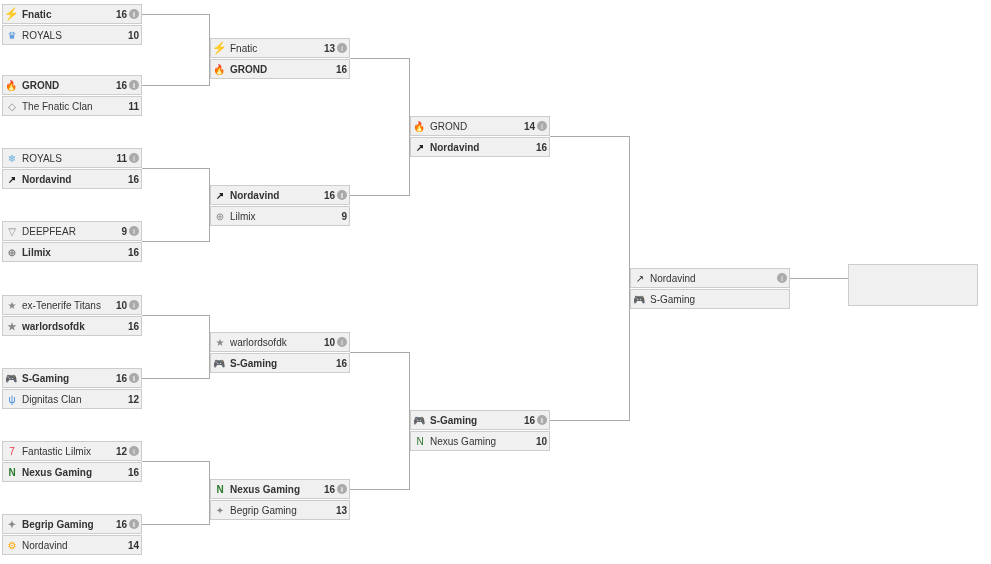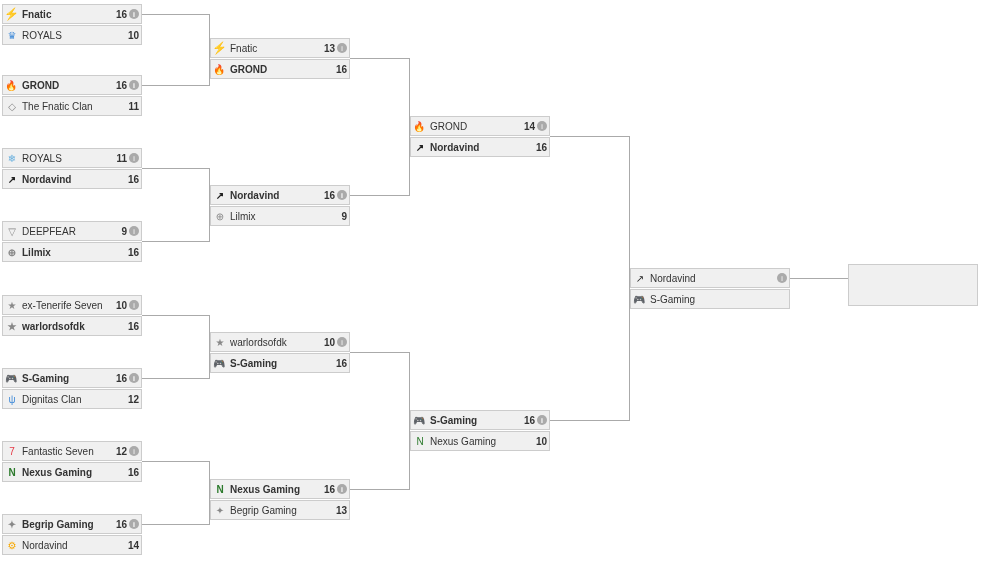--- a/index.html
+++ b/index.html
@@ -158,21 +158,21 @@
     <div class="team-row winner">
       <span class="team-logo logo-lilmix">⊕</span>
       <span class="team-name">Lilmix</span>
       <span class="team-score">16</span>
     </div>
   </div>
 
   <div class="match-slot" style="left:2px; top:295px;">
     <div class="team-row">
       <span class="team-logo logo-ex">★</span>
-      <span class="team-name">ex-Tenerife Seven</span>
+      <span class="team-name">ex-Tenerife Titans</span>
       <span class="team-score">10</span>
       <span class="info-icon">i</span>
     </div>
     <div class="team-row winner">
       <span class="team-logo logo-warlords">★</span>
       <span class="team-name">warlordsofdk</span>
       <span class="team-score">16</span>
     </div>
   </div>
 
@@ -186,21 +186,21 @@
     <div class="team-row">
       <span class="team-logo logo-trident">ψ</span>
       <span class="team-name">Dignitas Clan</span>
       <span class="team-score">12</span>
     </div>
   </div>
 
   <div class="match-slot" style="left:2px; top:441px;">
     <div class="team-row">
       <span class="team-logo logo-fantastic">7</span>
-      <span class="team-name">Fantastic Seven</span>
+      <span class="team-name">Fantastic Lilmix</span>
       <span class="team-score">12</span>
       <span class="info-icon">i</span>
     </div>
     <div class="team-row winner">
       <span class="team-logo logo-nexus">N</span>
       <span class="team-name">Nexus Gaming</span>
       <span class="team-score">16</span>
     </div>
   </div>
 

